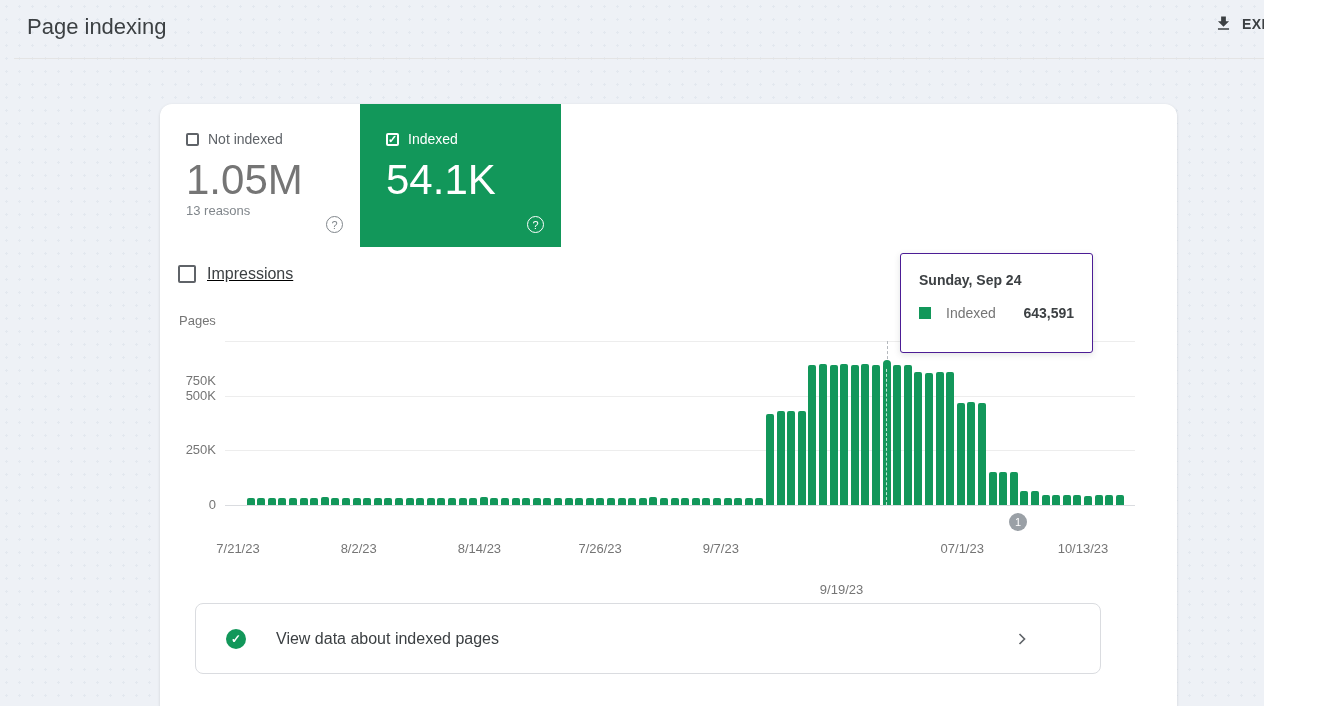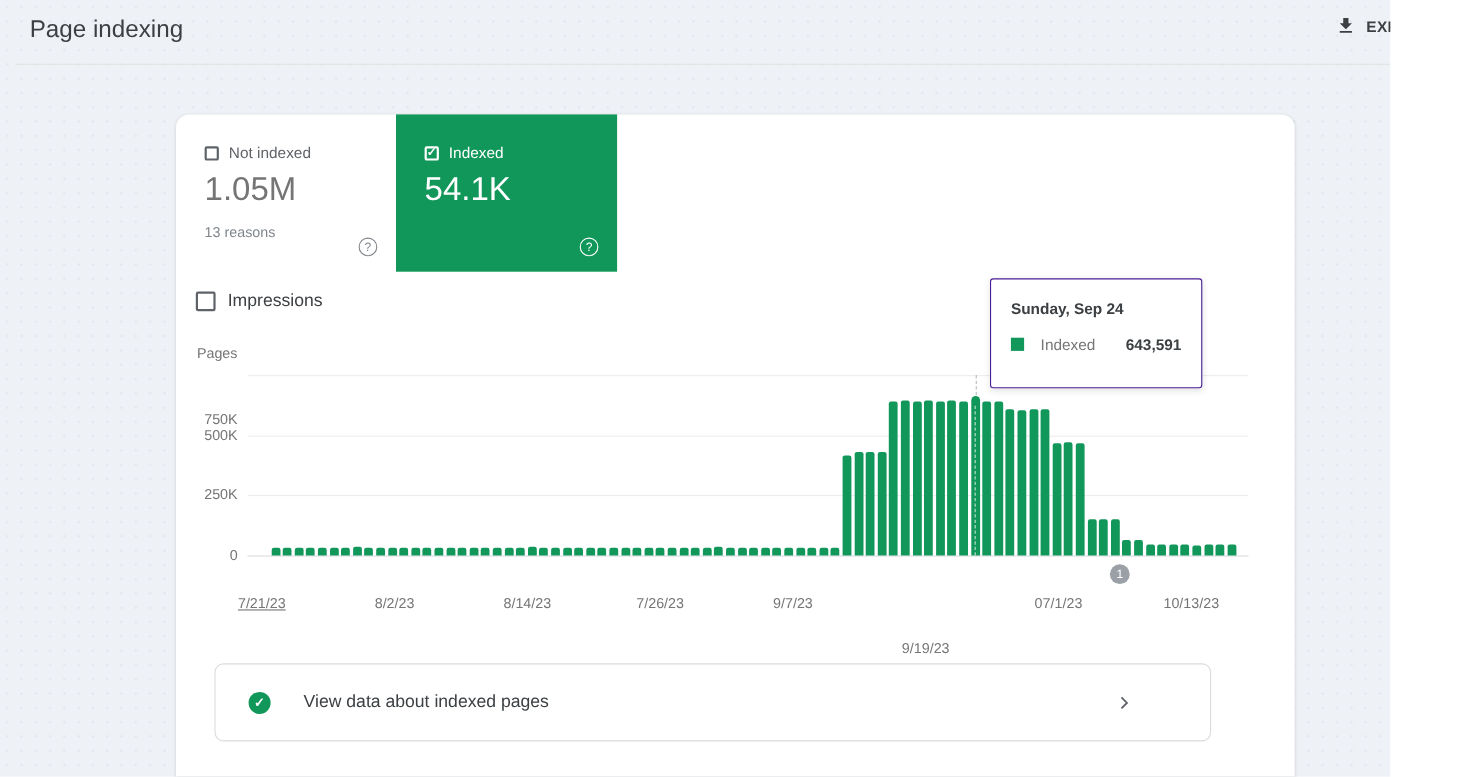--- a/index.html
+++ b/index.html
@@ -27,31 +27,31 @@
   
   .stat-box { position:absolute; top:0; height:143px; cursor:pointer; }
   .stat-not-indexed { left:0; width:200px; border-radius:12px 0 0 0; }
   .stat-indexed { left:200px; width:201px; background:var(--green); color:#fff; }
   .stat-check-row { position:absolute; left:26px; top:27px; display:flex; align-items:center; gap:9px; }
   .cbx { width:13px; height:13px; border:2px solid #5f6368; border-radius:2px; background:#fff; }
   .cbx-white { border-color:#fff; background:transparent; color:#fff; font-size:11px;
     font-weight:bold; display:flex; align-items:center; justify-content:center; line-height:1; }
   .stat-label { font-size:14px; color:#5f6368; }
   .stat-indexed .stat-label { color:#fff; }
-  .stat-value { position:absolute; left:26px; top:52px; font-size:30px; color:#757575; }
+  .stat-value { position:absolute; left:26px; top:52px; font-size:42px; color:#757575; }
   .stat-indexed .stat-value { color:#fff; }
   .stat-sub { position:absolute; left:26px; top:99px; font-size:13px; color:#80868b; }
   .help { position:absolute; right:17px; bottom:14px; width:17px; height:17px;
     border:1.5px solid #80868b; border-radius:50%; color:#80868b; font-size:11px;
     display:flex; align-items:center; justify-content:center; cursor:pointer; }
   .help-white { border-color:#fff; color:#fff; }
 
   
   .impressions-row { position:absolute; left:18px; top:161px; display:flex; align-items:center;
-    gap:11px; cursor:pointer; }
+    gap:11px; cursor:pointer;text-decoration:underline; }
   .cbx-lg { width:18px; height:18px; border:2px solid #5f6368; border-radius:2px; background:#fff; }
   .impressions-label { font-size:16px; color:#3c4043; }
 
   
   .chart { position:absolute; left:0; top:0; width:1017px; height:470px; }
   .ylabel { position:absolute; left:19px; top:209px; font-size:13px; color:#757575; }
   .gridline { position:absolute; left:65px; width:910px; height:1px; background:#ededed; }
   .gridline.zero { background:#dadce0; }
   .ytick { position:absolute; left:0; width:56px; text-align:right; font-size:13px; color:#757575; }
   .bar { position:absolute; width:8.2px; background:var(--green); border-radius:2px 2px 0 0; z-index:2; }
@@ -220,21 +220,21 @@
           <div class="bar" style="left: 860.3px; top: 387px; height: 14px;"></div>
           <div class="bar" style="left: 870.9px; top: 387px; height: 14px;"></div>
           <div class="bar" style="left: 881.5px; top: 391px; height: 10px;"></div>
           <div class="bar" style="left: 892.1px; top: 391px; height: 10px;"></div>
           <div class="bar" style="left: 902.7px; top: 391px; height: 10px;"></div>
           <div class="bar" style="left: 913.3px; top: 391px; height: 10px;"></div>
           <div class="bar" style="left: 923.9px; top: 392px; height: 9px;"></div>
           <div class="bar" style="left: 934.5px; top: 391px; height: 10px;"></div>
           <div class="bar" style="left: 945.1px; top: 391px; height: 10px;"></div>
           <div class="bar" style="left: 955.7px; top: 391px; height: 10px;"></div>
-          <div class="xtick" style="left: 78px; text-decoration: underline;">7/21/23</div>
+          <div class="xtick" style="left: 78px;">7/21/23</div>
           <div class="xtick" style="left: 198.71px;">8/2/23</div>
           <div class="xtick" style="left: 319.42px;">8/14/23</div>
           <div class="xtick" style="left: 440.13px;">7/26/23</div>
           <div class="xtick" style="left: 560.84px;">9/7/23</div>
           <div class="xtick" style="left: 681.55px; margin-top: 41px;">9/19/23</div>
           <div class="xtick" style="left: 802.26px;">07/1/23</div>
           <div class="xtick" style="left: 922.97px;">10/13/23</div>
         </div>
       <div class="badge-1">1</div>
 

